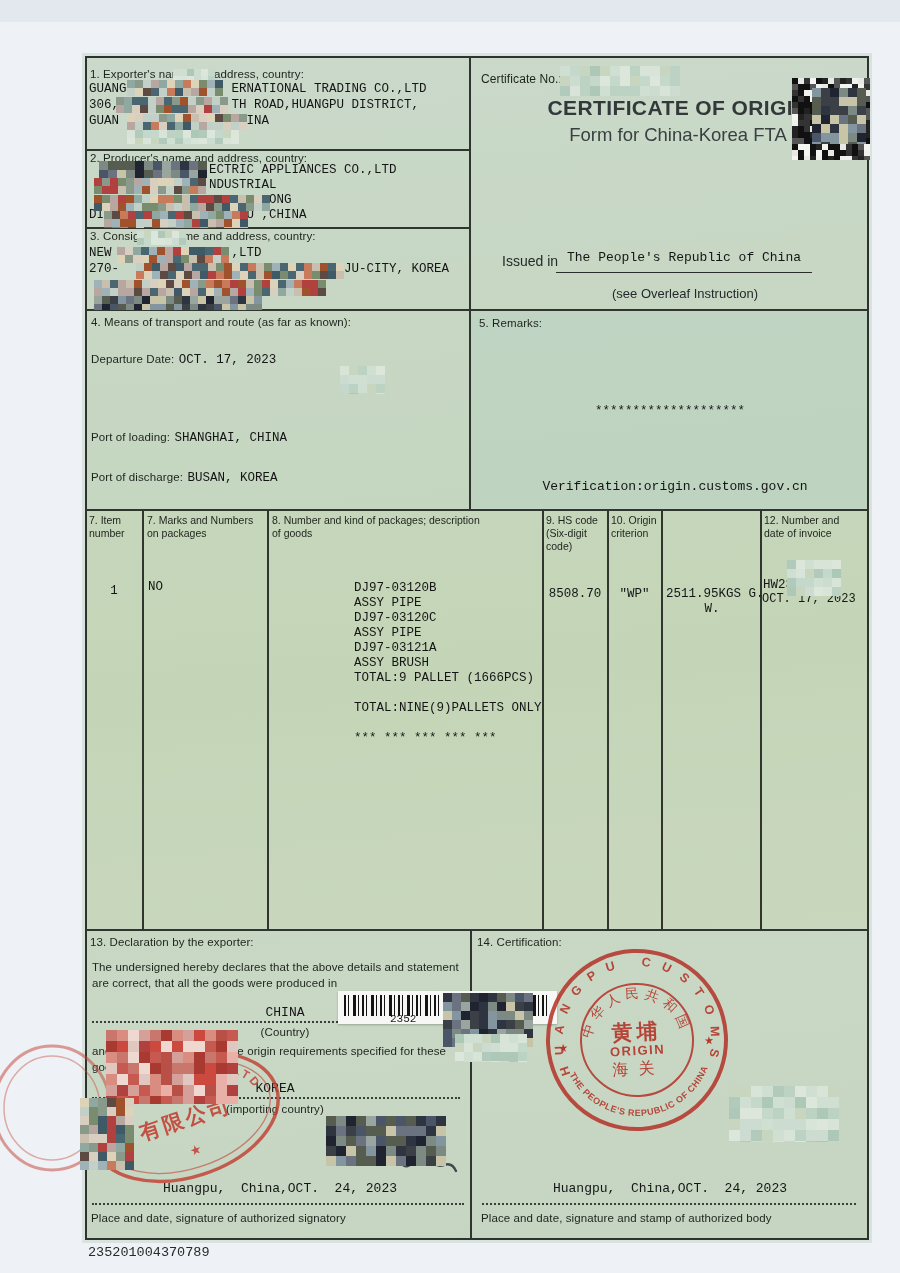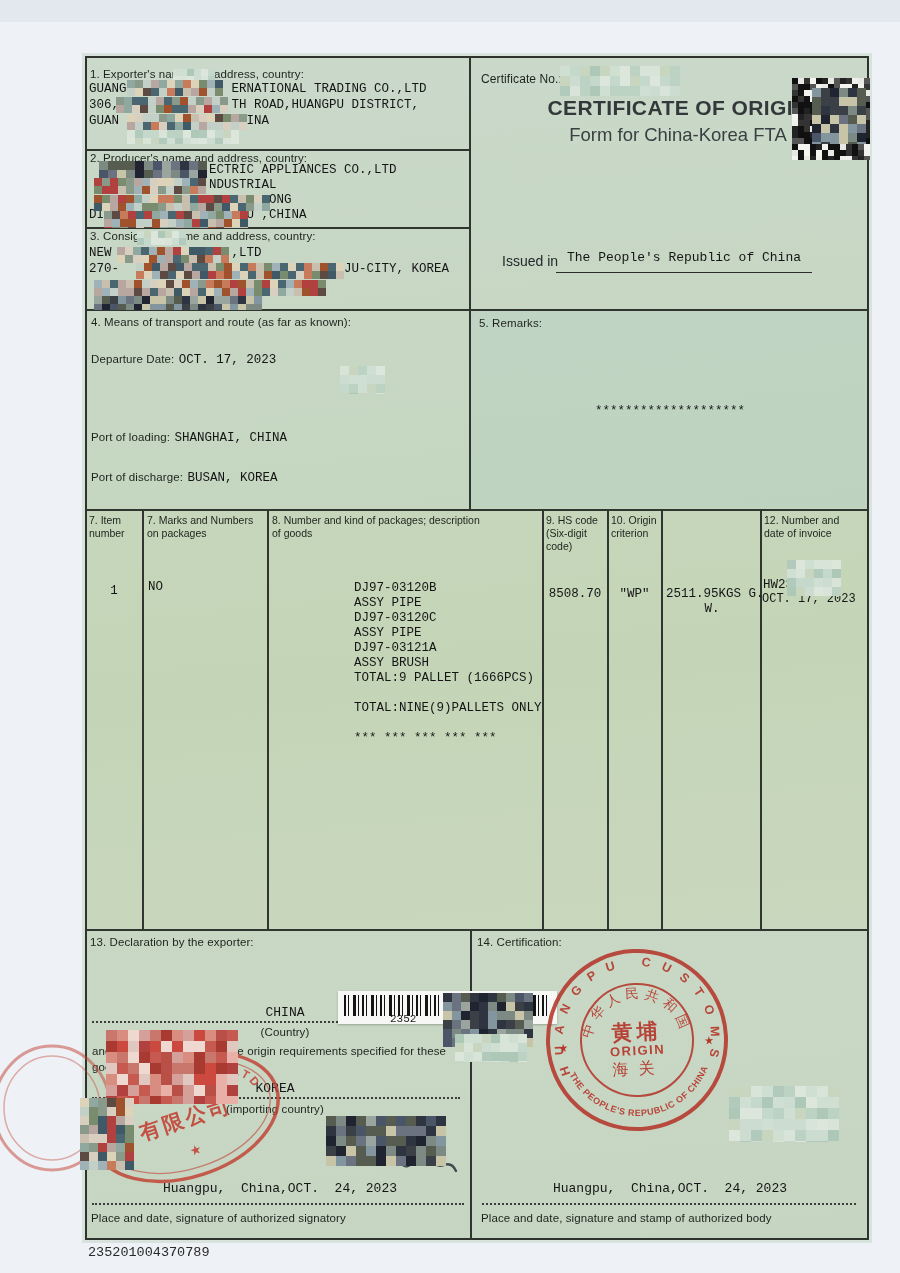--- a/index.html
+++ b/index.html
@@ -78,37 +78,39 @@
   <div class="abs mono" style="left:89px;top:246px;">NEW                ,LTD</div>
   <div class="abs mono" style="left:89px;top:262px;">270-                              JU-CITY, KOREA</div>
 
   <div class="abs lbl" style="left:481px;top:72px;font-size:12px;">Certificate No.:</div>
   <div class="abs mono" style="left:566px;top:70px;font-size:13px;">K23MA5</div>
   <div class="abs bigtitle ctr" style="left:478px;top:96px;width:400px;">CERTIFICATE OF ORIGIN</div>
   <div class="abs subtitle ctr" style="left:478px;top:124px;width:400px;">Form for China-Korea FTA</div>
   <div class="abs" style="left:502px;top:253px;font-size:14px;color:#24292b;">Issued in</div>
   <div class="abs mono ctr" style="left:556px;top:250px;width:256px;font-size:13px;">The People's Republic of China</div>
   <div class="abs" style="left:556px;top:252px;width:256px;height:20px;border-bottom:1.5px solid #2c2c2c;"></div>
+  <div class="abs ctr" style="left:520px;top:286px;width:330px;font-size:13px;color:#24292b;">(see Overleaf Instruction)</div>
 
   <div class="abs lbl" style="left:91px;top:316px;">4. Means of transport and route (as far as known):</div>
   <div class="abs" style="left:91px;top:349px;">
     <span class="lbl">Departure Date:</span>
     <span class="mono">OCT. 17, 2023</span>
   </div>
   <div class="abs" style="left:91px;top:427px;">
     <span class="lbl">Port of loading:</span>
     <span class="mono">SHANGHAI, CHINA</span>
   </div>
   <div class="abs" style="left:91px;top:467px;">
     <span class="lbl">Port of discharge:</span>
     <span class="mono">BUSAN, KOREA</span>
   </div>
 
   <div class="abs lbl" style="left:479px;top:317px;">5. Remarks:</div>
   <div class="abs mono ctr" style="left:470px;top:404px;width:400px;">********************</div>
+  <div class="abs mono ctr" style="left:470px;top:479px;width:410px;font-size:13px;">Verification:origin.customs.gov.cn</div>
 
   <div class="abs hdr" style="left:89px;top:514px;width:52px;">7. Item
 number</div>
   <div class="abs hdr" style="left:147px;top:514px;width:118px;">7. Marks and Numbers
 on packages</div>
   <div class="abs hdr" style="left:272px;top:514px;width:268px;">8. Number and kind of packages; description
 of goods</div>
   <div class="abs hdr" style="left:546px;top:514px;width:60px;">9. HS code
 (Six-digit
 code)</div>
@@ -131,20 +133,21 @@
 
 *** *** *** *** ***</div>
   <div class="abs mono ctr" style="left:544px;top:587px;width:62px;">8508.70</div>
   <div class="abs mono ctr" style="left:609px;top:587px;width:51px;">"WP"</div>
   <div class="abs mono" style="left:666px;top:587px;width:92px;">2511.95KGS G.</div>
   <div class="abs mono ctr" style="left:666px;top:602px;width:92px;">W.</div>
   <div class="abs mono" style="left:763px;top:578px;">HW23-</div>
   <div class="abs mono" style="left:762px;top:592px;font-size:12px;">OCT. 17, 2023</div>
 
   <div class="abs lbl" style="left:90px;top:936px;">13. Declaration by the exporter:</div>
+  <div class="abs lbl" style="left:92px;top:960px;width:378px;line-height:15.5px;">The undersigned hereby declares that the above details  and  statement are  correct,  that  all  the goods were produced in</div>
   <div class="abs mono ctr" style="left:150px;top:1005px;width:270px;font-size:13px;">CHINA</div>
   <div class="abs dotl" style="left:92px;top:1004px;width:246px;height:17px;"></div>
   <div class="abs lbl ctr" style="left:150px;top:1026px;width:270px;">(Country)</div>
   <div class="abs lbl" style="left:92px;top:1044px;width:382px;line-height:15.5px;">and that they comply with  the  origin  requirements  specified for these goods exported to</div>
   <div class="abs mono ctr" style="left:140px;top:1081px;width:270px;font-size:13px;">KOREA</div>
   <div class="abs dotl" style="left:92px;top:1080px;width:368px;height:17px;"></div>
   <div class="abs lbl ctr" style="left:140px;top:1103px;width:270px;">(importing country)</div>
   <div class="abs mono ctr" style="left:90px;top:1181px;width:380px;font-size:13px;">Huangpu,  China,OCT.  24, 2023</div>
   <div class="abs dotl" style="left:92px;top:1188px;width:372px;height:15px;"></div>
   <div class="abs lbl" style="left:91px;top:1212px;">Place and date, signature of authorized signatory</div>

